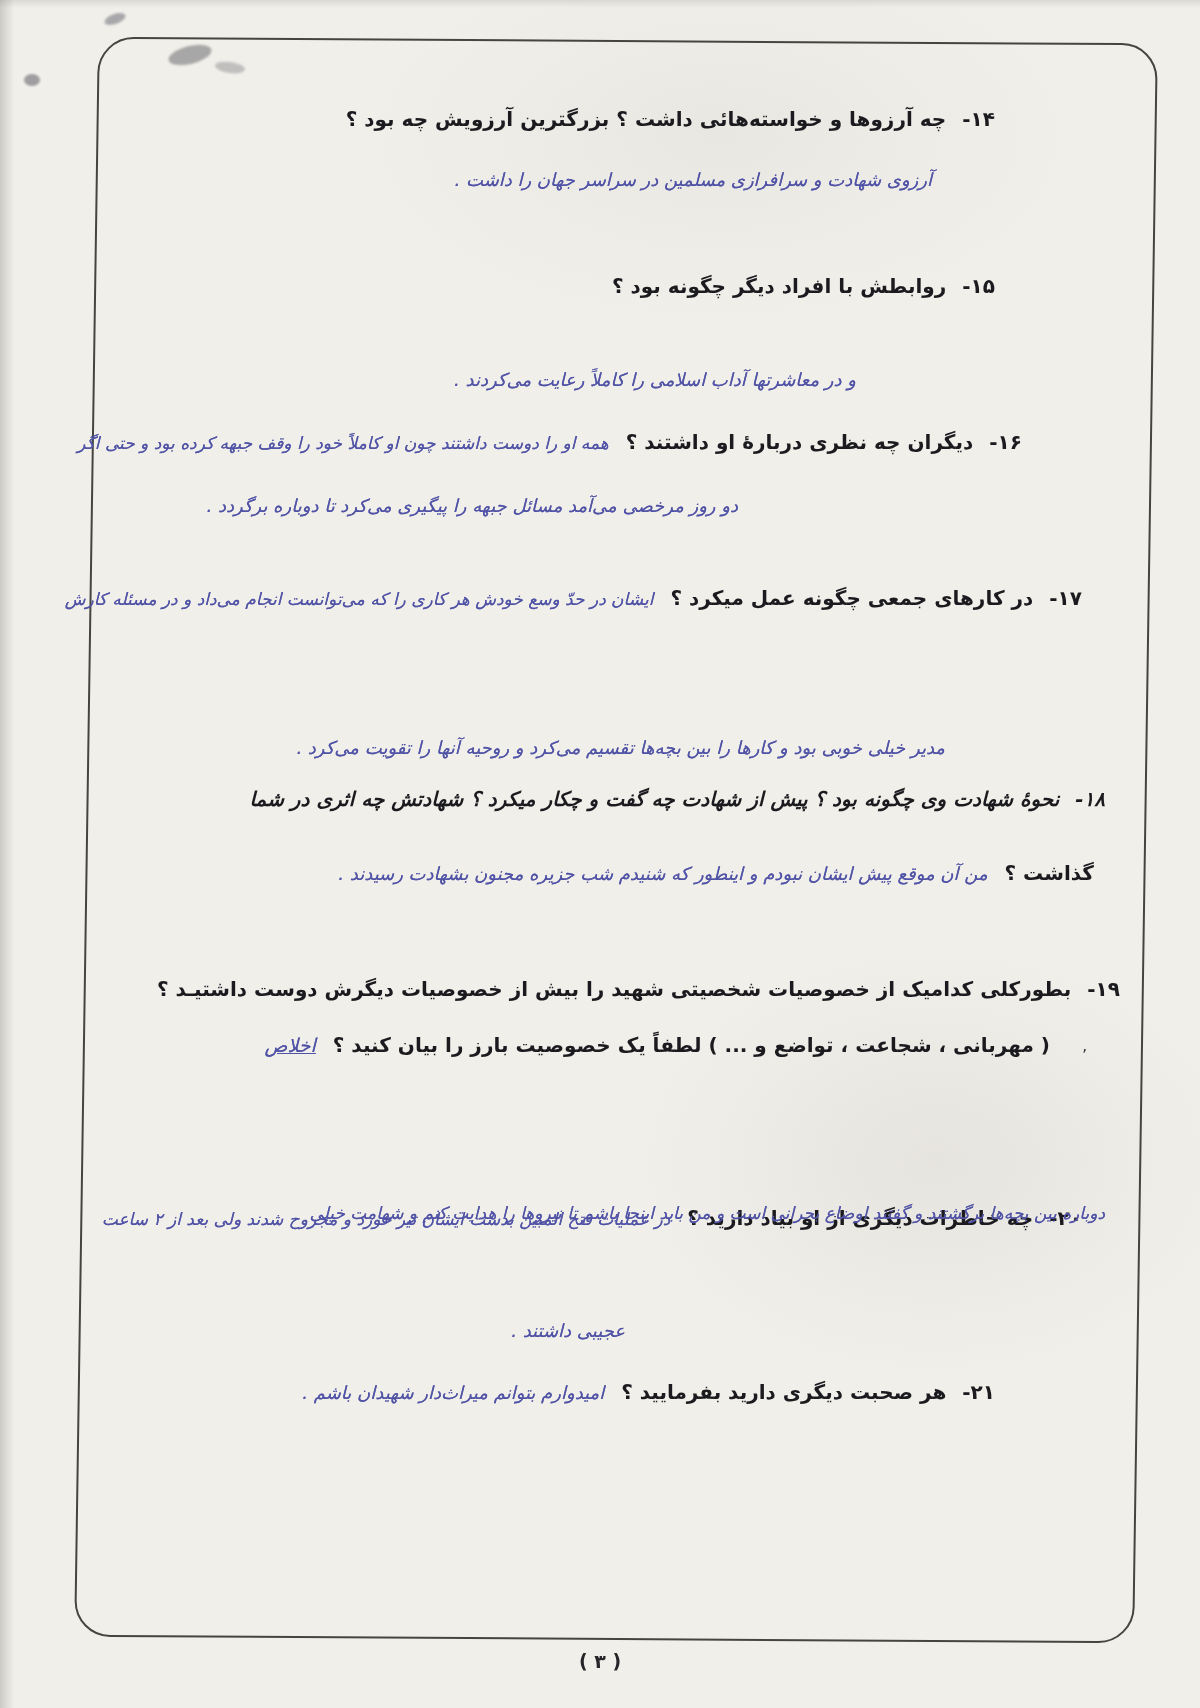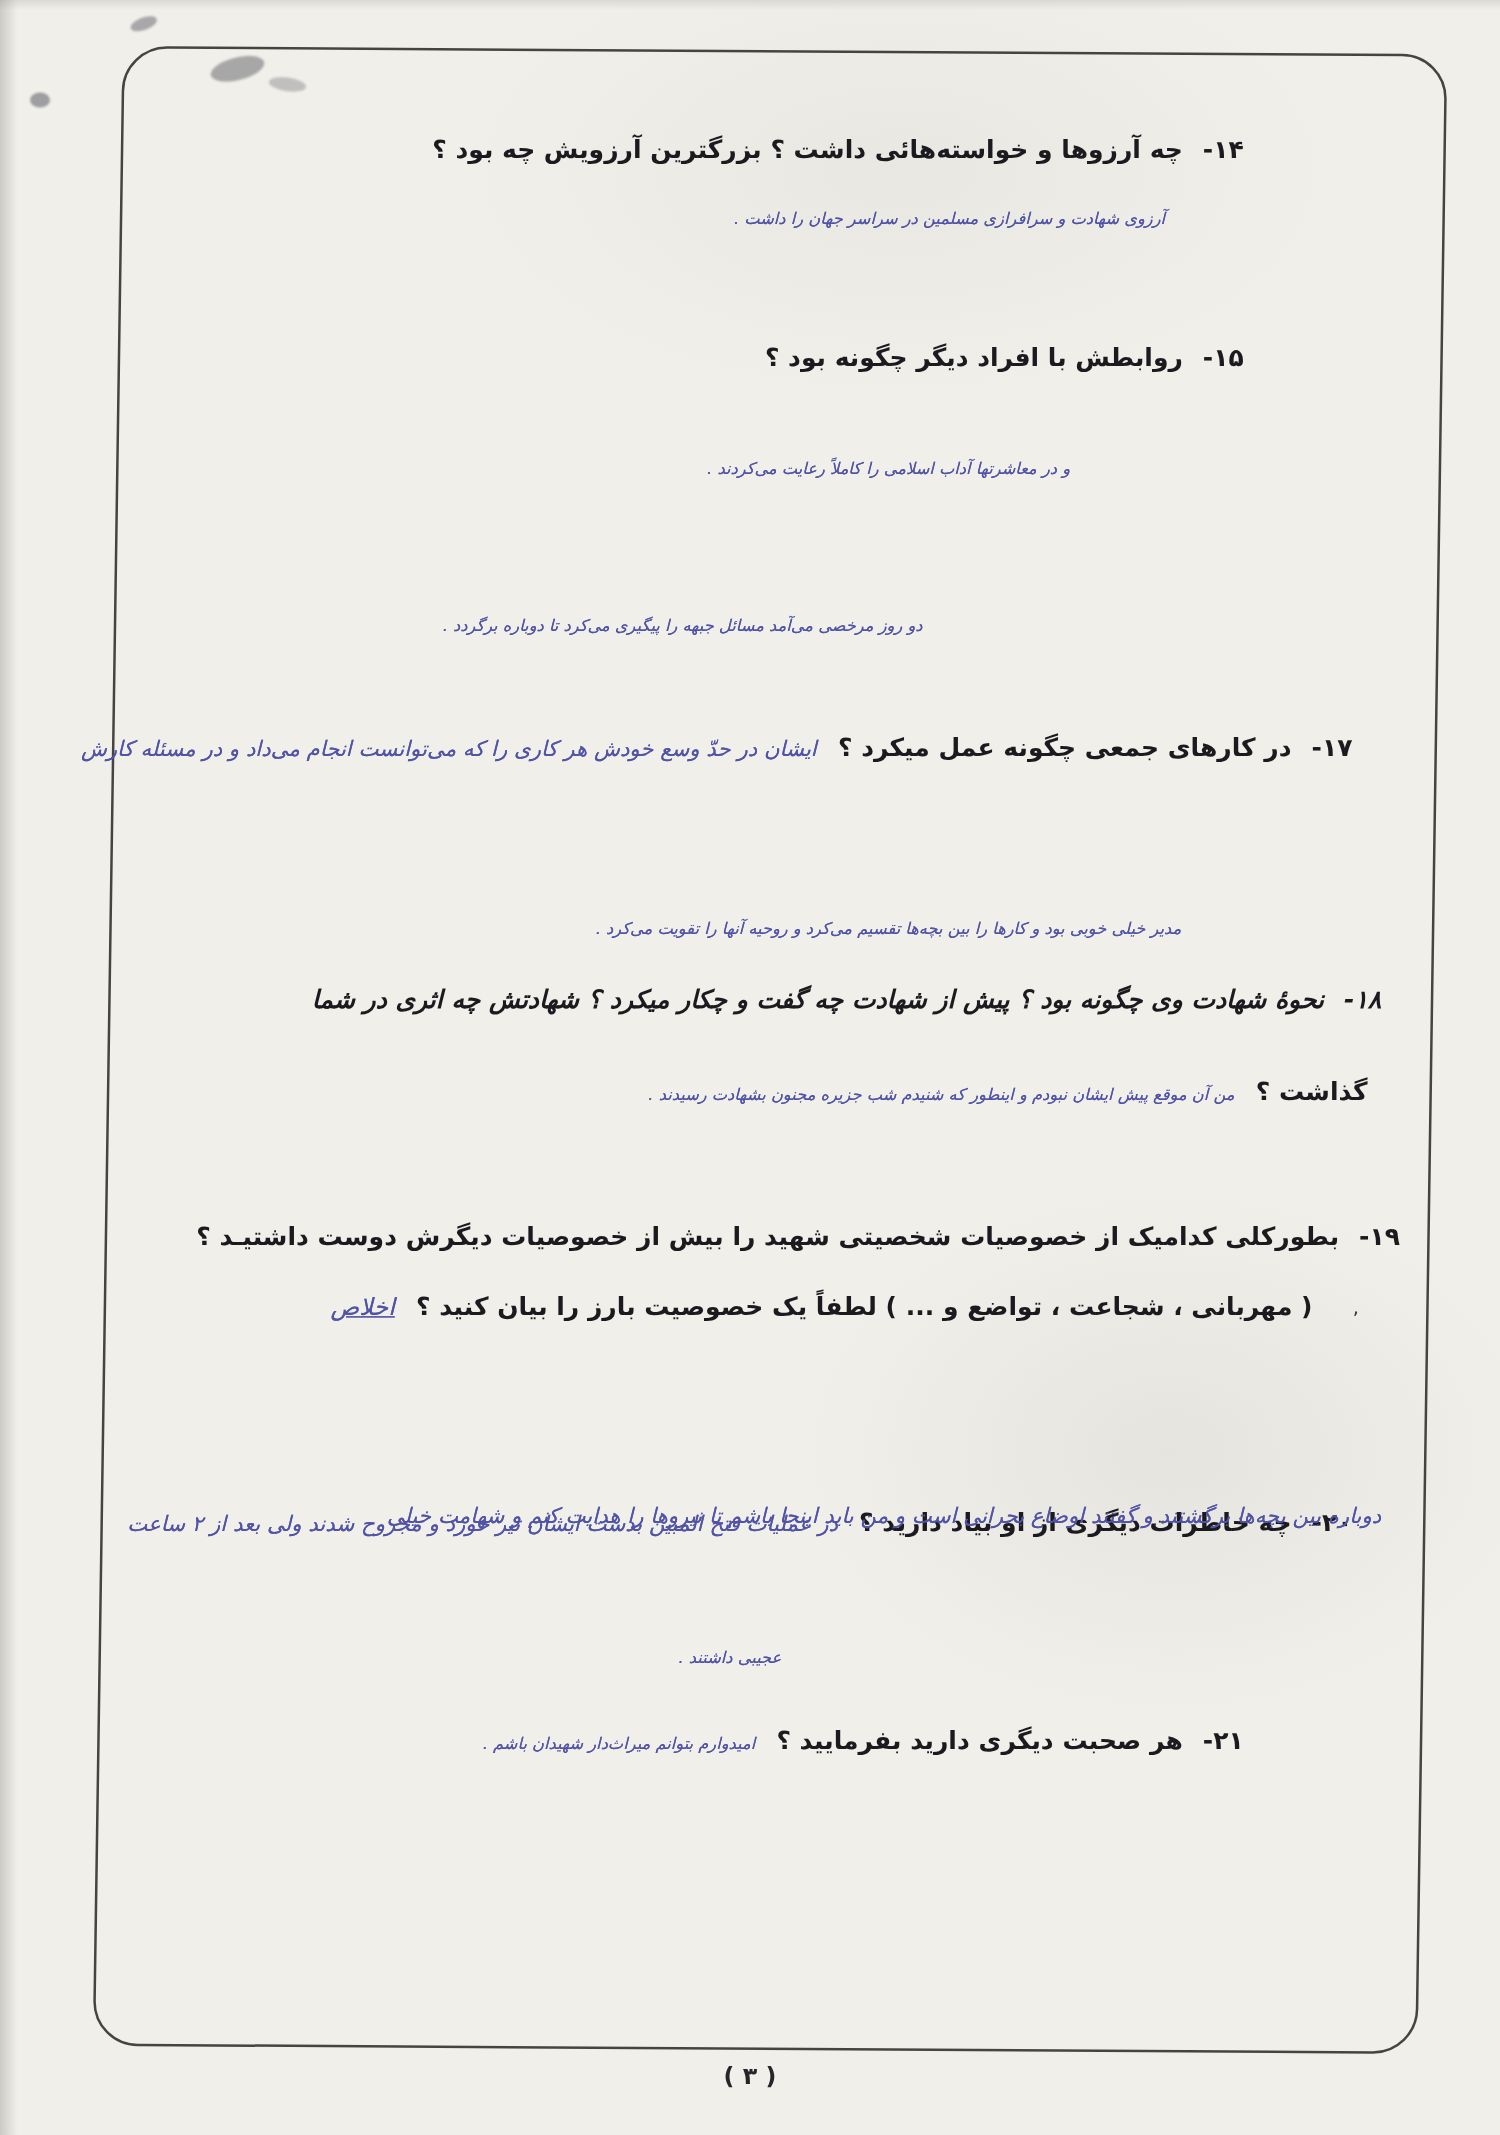--- a/index.html
+++ b/index.html
@@ -15,21 +15,21 @@
   }
   .frame{
     position:absolute;left:86px;top:40px;width:1056px;height:1596px;
     border:2.6px solid #46443f;border-radius:36px;
     transform:rotate(0.35deg) skewX(-0.5deg);
   }
   .line{position:absolute;direction:rtl;text-align:right;white-space:nowrap;line-height:1.5;}
   .printed{font-weight:700;color:#1b1b1f;font-size:20px;letter-spacing:0;}
   .printed .qnum{margin-left:16px;}
   .hand{
-    font-style:italic;font-weight:400;color:#5154a6;font-size:13px;
+    font-style:italic;font-weight:400;color:#5154a6;font-size:18px;
     text-shadow:0 0 .5px rgba(81,84,166,.85);
   }
   .line > .hand{margin-right:10px;}
   .hand-17{font-size:17px;}
   .hand-16{font-size:16.5px;}
   .pagenum{
     position:absolute;top:1650px;left:0;width:1200px;text-align:center;
     color:#26262a;font-size:19px;font-weight:600;direction:rtl;
   }
   .smudge{position:absolute;border-radius:50%;filter:blur(1px);}
@@ -55,20 +55,24 @@
   <div class="line printed" style="top:104px;right:205px;width:640px;">
     <span class="qnum">۱۴-</span><span>چه آرزوها و خواسته‌هائی داشت ؟ بزرگترین آرزویش چه بود ؟</span>
   </div>
   <div class="line hand" style="top:166px;right:268px;width:520px;">آرزوی شهادت و سرافرازی مسلمین در سراسر جهان را داشت .</div>
 
   <div class="line printed" style="top:271px;right:205px;width:440px;">
     <span class="qnum">۱۵-</span><span>روابطش با افراد دیگر چگونه بود ؟</span>
   </div>
   <div class="line hand" style="top:366px;right:344px;width:530px;">و در معاشرتها آداب اسلامی را کاملاً رعایت می‌کردند .</div>
 
+  <div class="line printed" style="top:427px;right:178px;width:1005px;">
+    <span class="qnum">۱۶-</span><span>دیگران چه نظری دربارۀ او داشتند ؟</span>
+    <span class="hand hand-17">همه او را دوست داشتند چون او کاملاً خود را وقف جبهه کرده بود و حتی اگر</span>
+  </div>
   <div class="line hand" style="top:492px;right:462px;width:590px;">دو روز مرخصی می‌آمد مسائل جبهه را پیگیری می‌کرد تا دوباره برگردد .</div>
 
   <div class="line printed" style="top:583px;right:118px;width:1050px;">
     <span class="qnum">۱۷-</span><span>در کارهای جمعی چگونه عمل میکرد ؟</span>
     <span class="hand hand-17">ایشان در حدّ وسع خودش هر کاری را که می‌توانست انجام می‌داد و در مسئله کارش</span>
   </div>
   <div class="line hand" style="top:734px;right:255px;width:930px;">مدیر خیلی خوبی بود و کارها را بین بچه‌ها تقسیم می‌کرد و روحیه آنها را تقویت می‌کرد .</div>
 
   <div class="line printed" style="top:784px;right:95px;width:1020px;font-style:italic;">
     <span class="qnum">۱۸-</span><span>نحوۀ شهادت وی چگونه بود ؟ پیش از شهادت چه گفت و چکار میکرد ؟ شهادتش چه اثری در شما</span>

